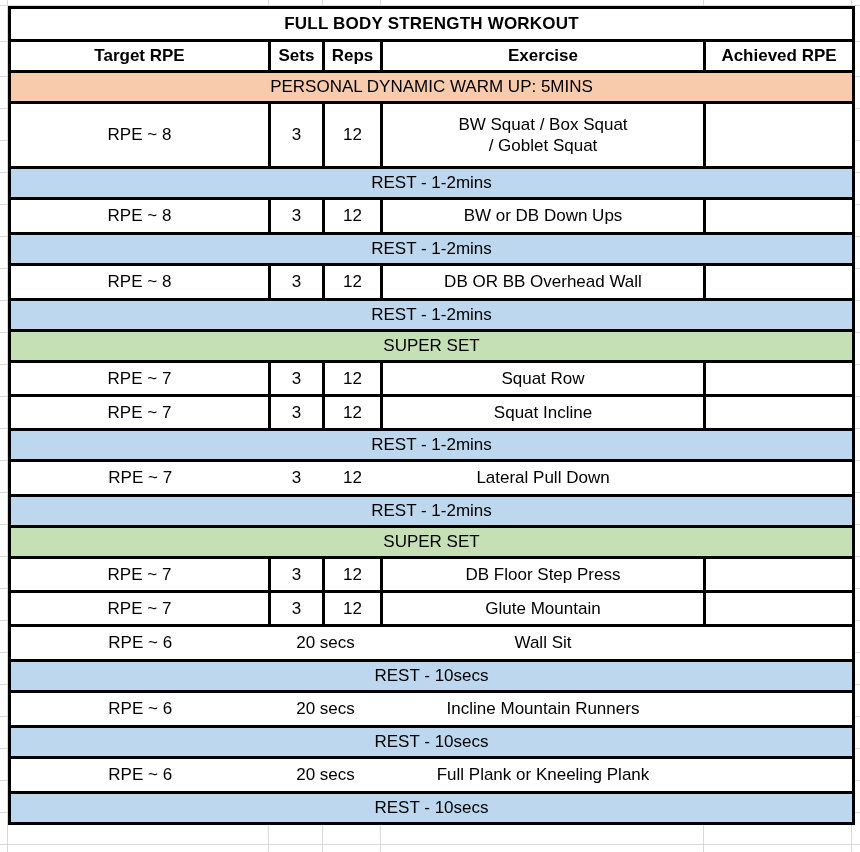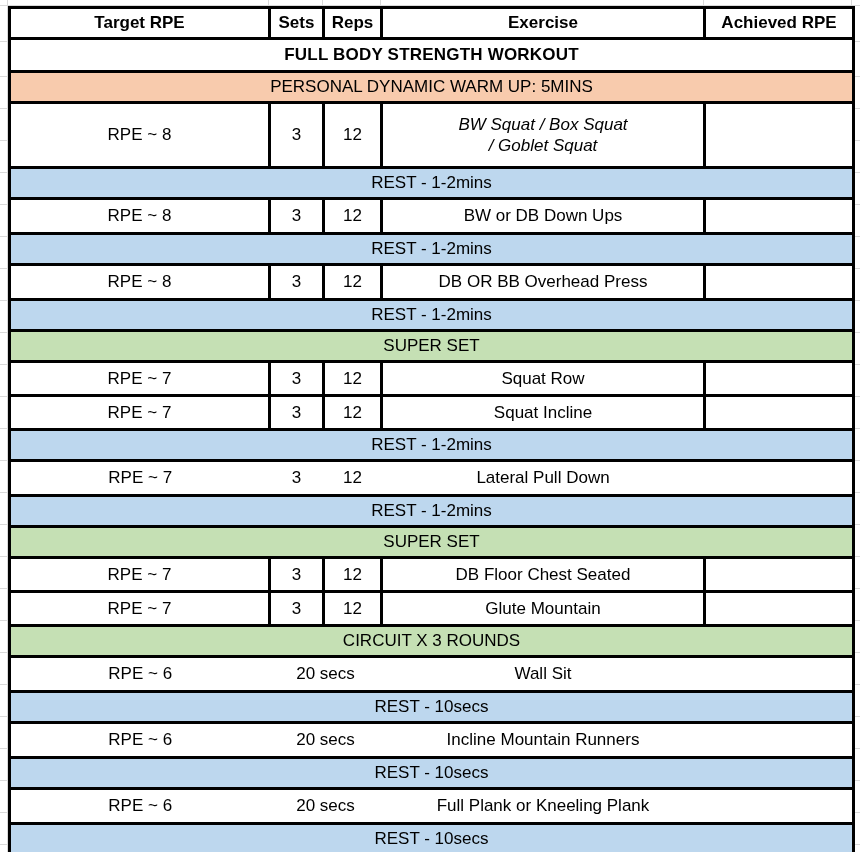--- a/index.html
+++ b/index.html
@@ -43,21 +43,21 @@
   .ex-row-tall td{height:62px;}
 
   
   .ss-top td{border-bottom:1px solid #000;height:31px;}
   .ss-bot td{border-top:1px solid #000;height:31px;}
 
   
   .merged-mid{border-left:none !important;border-right:none !important;}
   .merged-left{border-right:none !important;}
   .merged-right{border-left:none !important;}
-  .two-line{line-height:1.45;font-style:italic;}
+  .two-line{line-height:1.45;}
 </style>
 </head>
 <body>
 
 <div id="page">
 
   <div class="grid-v" style="left:7px;"></div>
   <div class="grid-v" style="left:268px;"></div>
   <div class="grid-v" style="left:322px;"></div>
   <div class="grid-v" style="left:380px;"></div>
@@ -96,32 +96,32 @@
     <colgroup>
       <col style="width:260px;">
       <col style="width:54px;">
       <col style="width:58px;">
       <col style="width:323px;">
       <col style="width:149px;">
     </colgroup>
     <tbody>
 
       <tr>
+        <td class="title-cell" colspan="5">FULL BODY STRENGTH WORKOUT</td>
+      </tr>
+
+      <tr>
         <td class="hdr">Target RPE</td>
         <td class="hdr">Sets</td>
         <td class="hdr">Reps</td>
         <td class="hdr">Exercise</td>
         <td class="hdr">Achieved RPE</td>
       </tr>
 
       <tr>
-        <td class="title-cell" colspan="5">FULL BODY STRENGTH WORKOUT</td>
-      </tr>
-
-      <tr>
         <td class="band band-warm" colspan="5">PERSONAL DYNAMIC WARM UP: 5MINS</td>
       </tr>
 
       <tr class="ex-row-tall">
         <td>RPE ~ 8</td>
         <td>3</td>
         <td>12</td>
         <td class="two-line">
           <div>BW Squat / Box Squat</div>
           <div>/ Goblet Squat</div>
@@ -142,21 +142,21 @@
       </tr>
 
       <tr>
         <td class="band band-rest" colspan="5">REST - 1-2mins</td>
       </tr>
 
       <tr class="ex-row">
         <td>RPE ~ 8</td>
         <td>3</td>
         <td>12</td>
-        <td>DB OR BB Overhead Press</td>
+        <td>DB OR BB Overhead Wall</td>
         <td></td>
       </tr>
 
       <tr>
         <td class="band band-rest" colspan="5">REST - 1-2mins</td>
       </tr>
 
       <tr>
         <td class="band band-super" colspan="5">SUPER SET</td>
       </tr>
@@ -191,34 +191,31 @@
         <td class="band band-rest" colspan="5">REST - 1-2mins</td>
       </tr>
 
       <tr>
         <td class="band band-super" colspan="5">SUPER SET</td>
       </tr>
       <tr class="ss-top">
         <td>RPE ~ 7</td>
         <td>3</td>
         <td>12</td>
-        <td>DB Floor Chest Seated</td>
+        <td>DB Floor Step Press</td>
         <td></td>
       </tr>
       <tr class="ss-bot">
         <td>RPE ~ 7</td>
         <td>3</td>
         <td>12</td>
         <td>Glute Mountain</td>
         <td></td>
       </tr>
 
-      <tr>
-        <td class="band band-super" colspan="5">CIRCUIT X 3 ROUNDS</td>
-      </tr>
 
       <tr class="ex-row">
         <td class="merged-left">RPE ~ 6</td>
         <td class="merged-mid" colspan="2">20 secs</td>
         <td class="merged-mid">Wall Sit</td>
         <td class="merged-right"></td>
       </tr>
 
       <tr>
         <td class="band band-rest" colspan="5">REST - 10secs</td>

